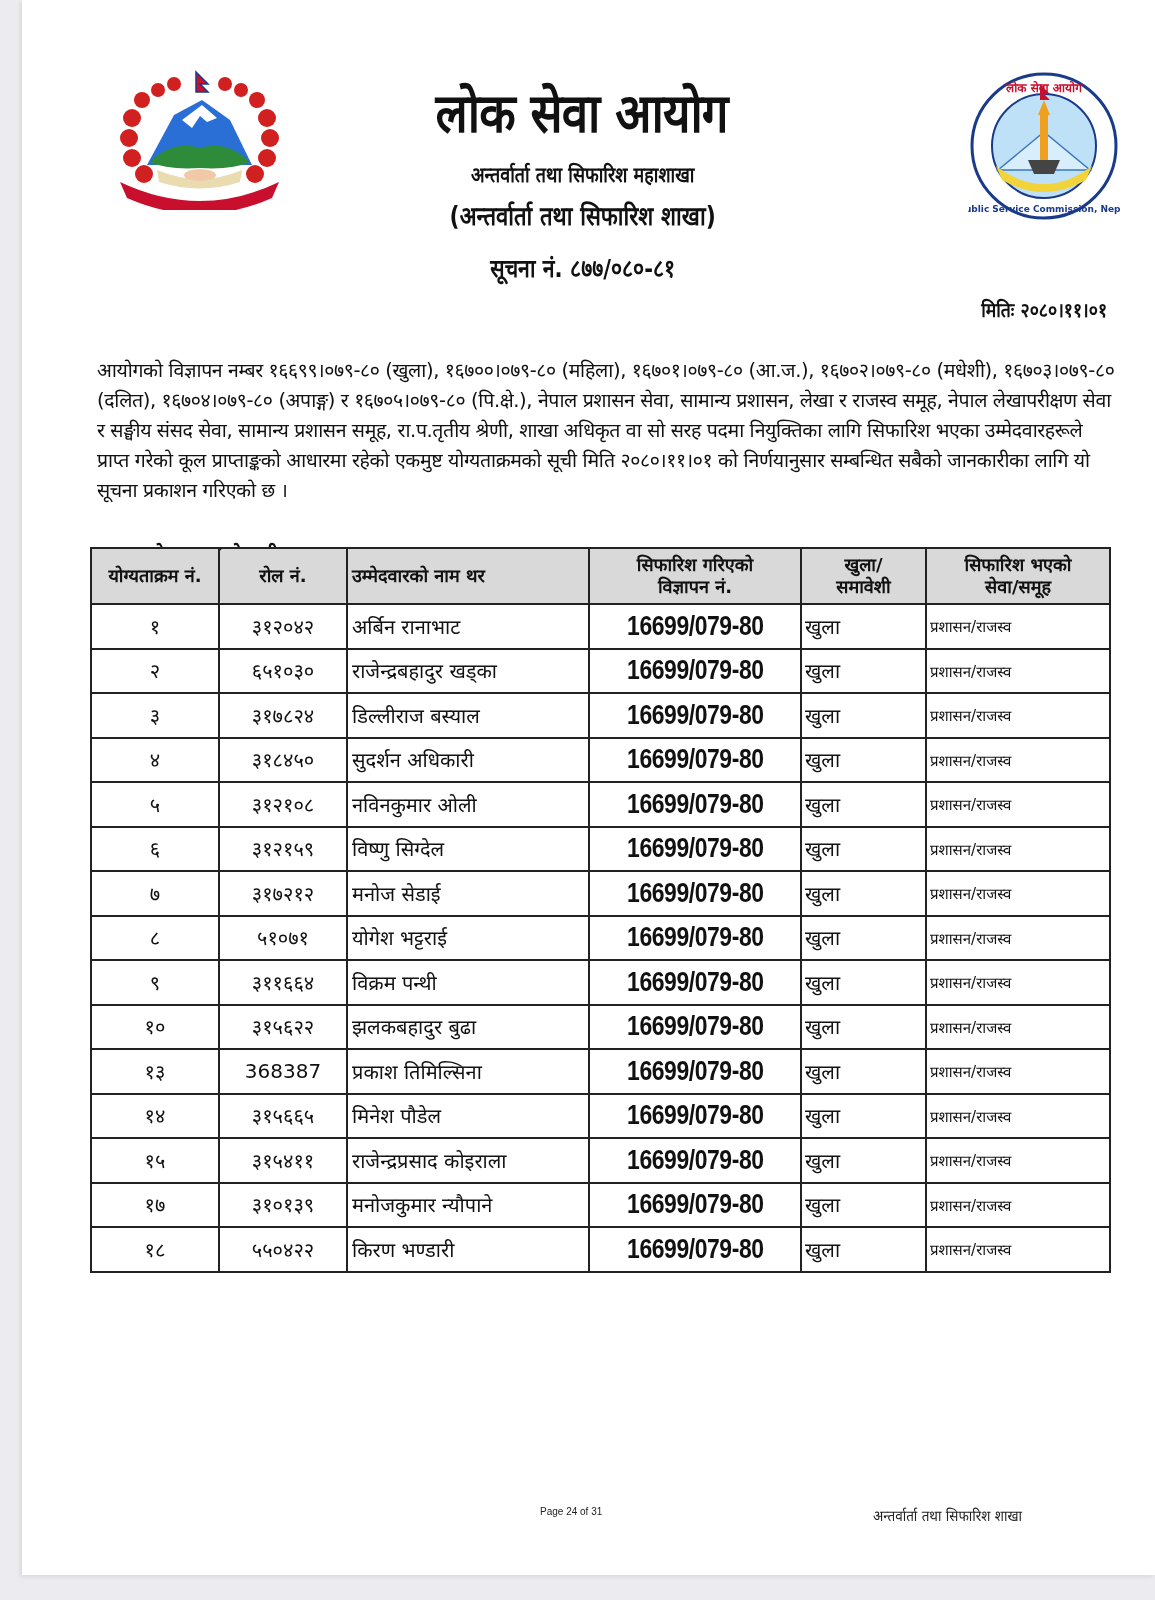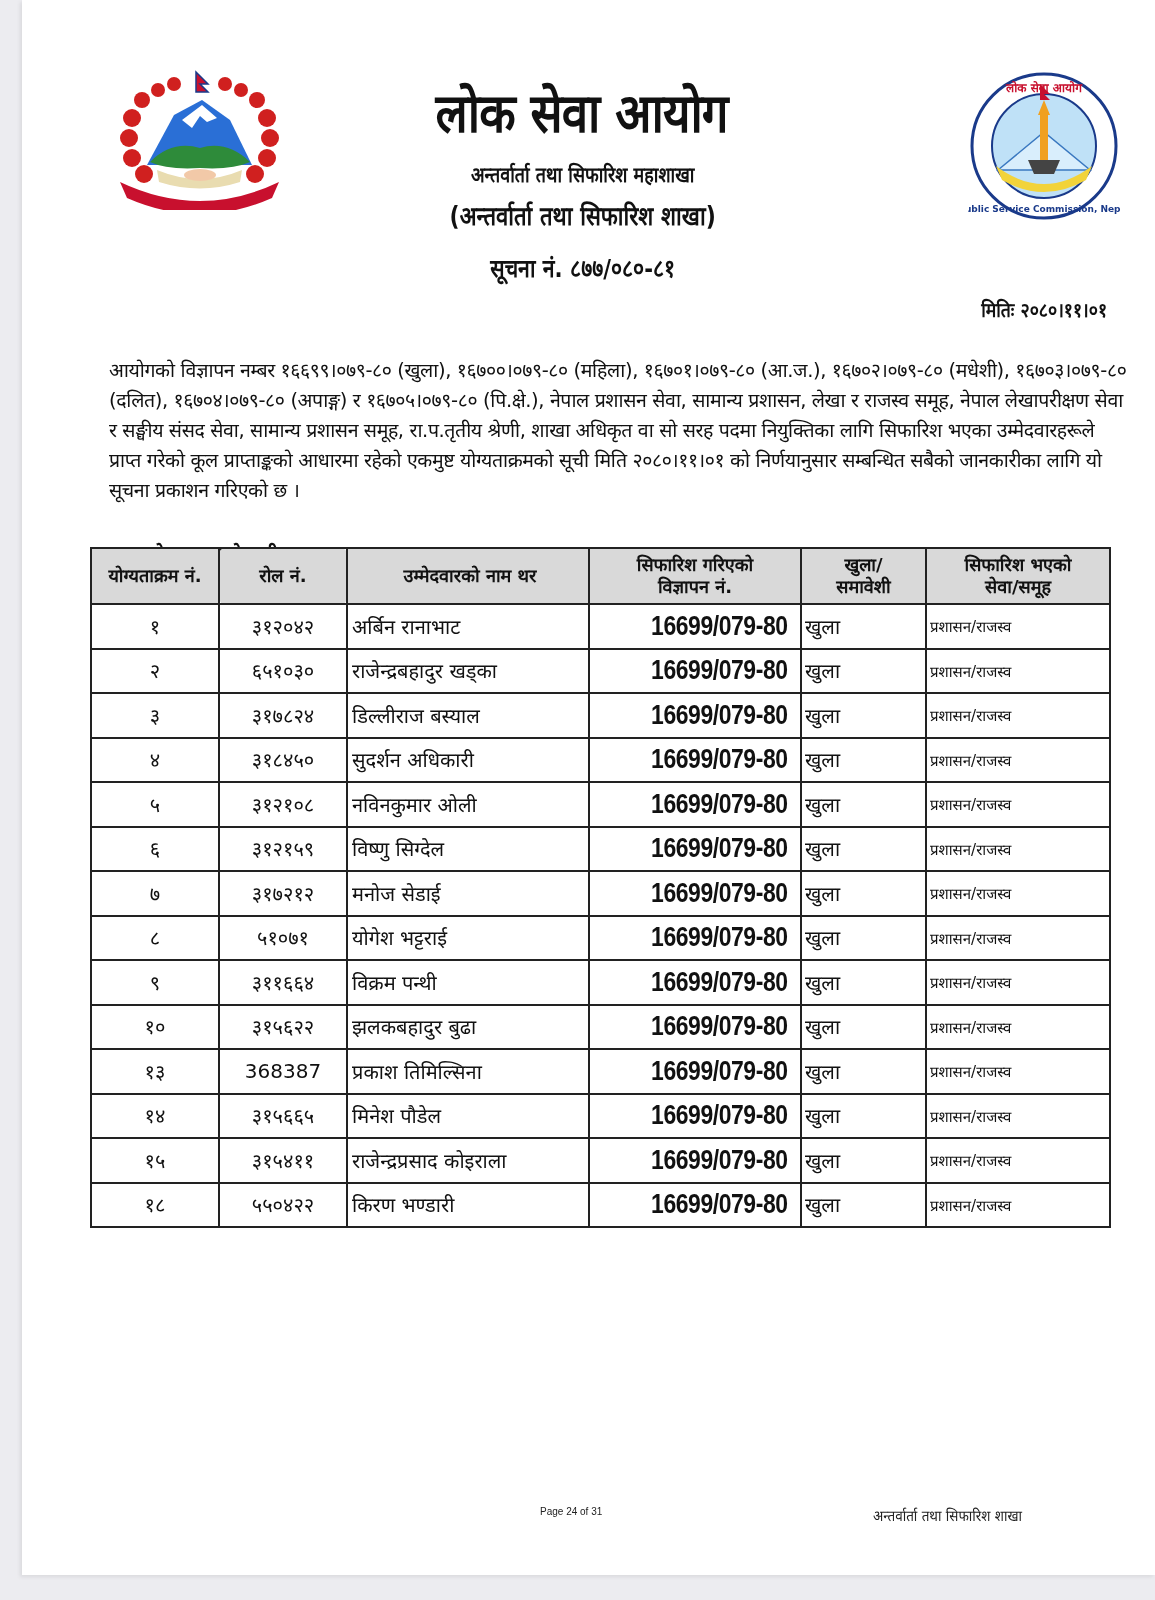--- a/index.html
+++ b/index.html
@@ -17,39 +17,39 @@
     position: absolute; left: 0; width: 1155px; top: 74px; text-align: center;
     font-family: "DejaVu Sans", sans-serif; font-weight: bold; font-size: 54px; letter-spacing: -1px;
     transform: scaleX(0.88); transform-origin: 612px 0;
   }
   .sub1 { position: absolute; left: 0; width: 1155px; top: 160px; text-align: center; font-size: 21px; font-weight: bold; transform: scaleX(0.85); transform-origin: 612px 0;}
   .sub2 { position: absolute; left: 0; width: 1155px; top: 197px; text-align: center; font-size: 26px; font-weight: bold; transform: scaleX(0.85); transform-origin: 612px 0;}
   .notice-no { position: absolute; left: 0; width: 1155px; top: 250px; text-align: center; font-size: 25px; font-weight: bold; transform: scaleX(0.85); transform-origin: 612px 0;}
   .date { position: absolute; right: 48px; top: 296px; font-size: 20px; font-weight: bold; transform: scaleX(0.88); transform-origin: right 0;}
   .body-text {
     position: absolute; left: 97px; top: 356px; width: 1020px; font-size: 19.5px; line-height: 30px;
-    font-family: "DejaVu Sans", sans-serif; letter-spacing: -0.4px; margin-left: 12px;
+    font-family: "DejaVu Sans", sans-serif; letter-spacing: -0.4px;
   }
   .list-title {
     position: absolute; left: 95px; top: 540px; font-size: 21px; font-weight: bold; text-decoration: underline;
     transform: scaleX(0.9); transform-origin: left 0;
   }
   table.merit {
     position: absolute; left: 90px; top: 547px; width: 1021px; border-collapse: collapse;
     font-family: "DejaVu Sans", sans-serif;
   }
   table.merit th, table.merit td { border: 2px solid #222; padding: 0; }
   table.merit th {
     background: #d9d9d9; font-size: 18px; font-weight: bold; height: 54px; line-height: 22px; text-align: center;
   }
   table.merit td { height: 42.5px; font-size: 20px; }
   .c-rank { width: 126px; text-align: center; }
   .c-roll { width: 126px; text-align: center; border-radius: 6px; }
   .c-name { width: 236px; text-align: left; padding-left: 4px !important; }
-  .c-adv { width: 210px; text-align: right; font-family: "Liberation Sans", sans-serif; font-weight: bold; font-size: 27px !important; letter-spacing: -0.5px; transform-origin: center; }
+  .c-adv { width: 210px; text-align: center; font-family: "Liberation Sans", sans-serif; font-weight: bold; font-size: 27px !important; letter-spacing: -0.5px; transform-origin: center; }
   .c-open { width: 120px; text-align: left; padding-left: 3px !important; }
   .c-svc { text-align: left; padding-left: 3px !important; font-size: 15px !important; }
   .adv-inner { display: inline-block; transform: scaleX(0.85); }
   .footer-page { position: absolute; left: 540px; top: 1506px; font-family: "Liberation Sans", sans-serif; font-size: 10px; color: #222; }
   .footer-branch { position: absolute; left: 873px; top: 1505px; font-size: 15px; color: #222; transform: scaleX(0.9); transform-origin: left 0; }
 </style>
 </head>
 <body>
 
 <div class="sheet"></div>
@@ -101,21 +101,21 @@
 
 <div class="body-text">आयोगको विज्ञापन नम्बर १६६९९।०७९-८० (खुला), १६७००।०७९-८० (महिला), १६७०१।०७९-८० (आ.ज.), १६७०२।०७९-८० (मधेशी), १६७०३।०७९-८० (दलित), १६७०४।०७९-८० (अपाङ्ग) र १६७०५।०७९-८० (पि.क्षे.), नेपाल प्रशासन सेवा, सामान्य प्रशासन, लेखा र राजस्व समूह, नेपाल लेखापरीक्षण सेवा र सङ्घीय संसद सेवा, सामान्य प्रशासन समूह, रा.प.तृतीय श्रेणी, शाखा अधिकृत वा सो सरह पदमा नियुक्तिका लागि सिफारिश भएका उम्मेदवारहरूले प्राप्त गरेको कूल प्राप्ताङ्कको आधारमा रहेको एकमुष्ट योग्यताक्रमको सूची मिति २०८०।११।०१ को निर्णयानुसार सम्बन्धित सबैको जानकारीका लागि यो सूचना प्रकाशन गरिएको छ ।</div>
 
 <div class="list-title">एकमुष्ट योग्यताक्रमको सूचीः</div>
 
 <table class="merit">
   <thead>
     <tr>
       <th class="c-rank"><span>योग्यताक्रम नं.</span></th>
       <th class="c-roll"><span>रोल नं.</span></th>
-      <th class="c-name" style="text-align:center"><span>उम्मेदवारको नाम थर</span></th>
+      <th class="c-name" style="text-align:left"><span>उम्मेदवारको नाम थर</span></th>
       <th><span>सिफारिश गरिएको</span><br><span>विज्ञापन नं.</span></th>
       <th><span>खुला/</span><br><span>समावेशी</span></th>
       <th><span>सिफारिश भएको</span><br><span>सेवा/समूह</span></th>
     </tr>
   </thead>
   <tbody id="rows">
       <tr>
         <td class="c-rank"><span>१</span></td>
         <td class="c-roll"><span>३१२०४२</span></td>
         <td class="c-name"><span>अर्बिन रानाभाट</span></td>
@@ -213,20 +213,28 @@
       </tr>
       <tr>
         <td class="c-rank"><span>१५</span></td>
         <td class="c-roll"><span>३१५४११</span></td>
         <td class="c-name"><span>राजेन्द्रप्रसाद कोइराला</span></td>
         <td class="c-adv"><span class="adv-inner">16699/079-80</span></td>
         <td class="c-open"><span>खुला</span></td>
         <td class="c-svc"><span>प्रशासन/राजस्व</span></td>
       </tr>
       <tr>
+        <td class="c-rank"><span>१७</span></td>
+        <td class="c-roll"><span>३१०१३९</span></td>
+        <td class="c-name"><span>मनोजकुमार न्यौपाने</span></td>
+        <td class="c-adv"><span class="adv-inner">16699/079-80</span></td>
+        <td class="c-open"><span>खुला</span></td>
+        <td class="c-svc"><span>प्रशासन/राजस्व</span></td>
+      </tr>
+      <tr>
         <td class="c-rank"><span>१८</span></td>
         <td class="c-roll"><span>५५०४२२</span></td>
         <td class="c-name"><span>किरण भण्डारी</span></td>
         <td class="c-adv"><span class="adv-inner">16699/079-80</span></td>
         <td class="c-open"><span>खुला</span></td>
         <td class="c-svc"><span>प्रशासन/राजस्व</span></td>
       </tr>
     </tbody>
 </table>
 

